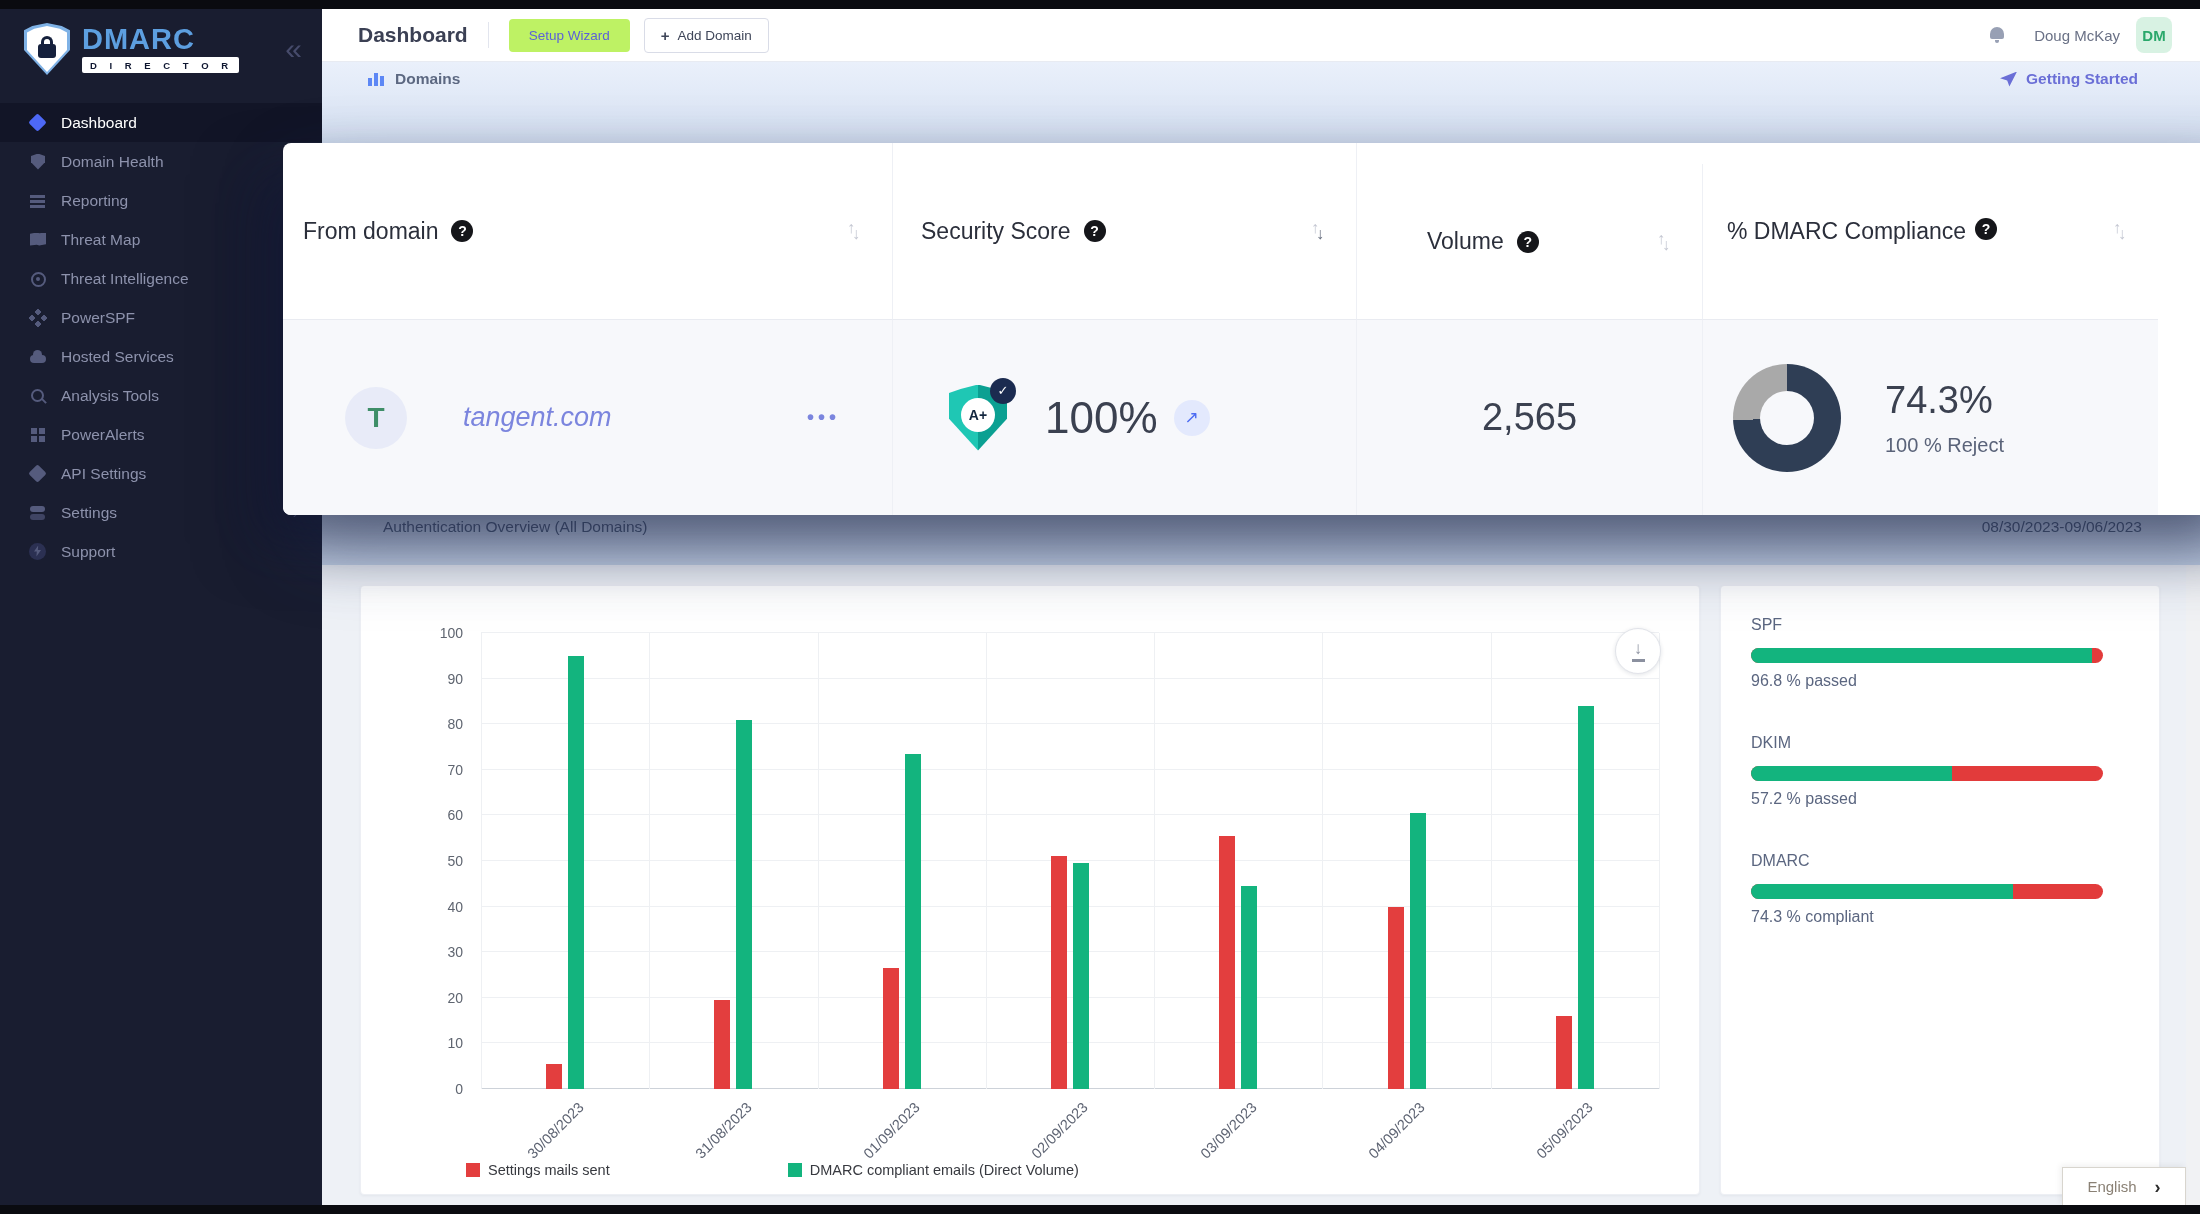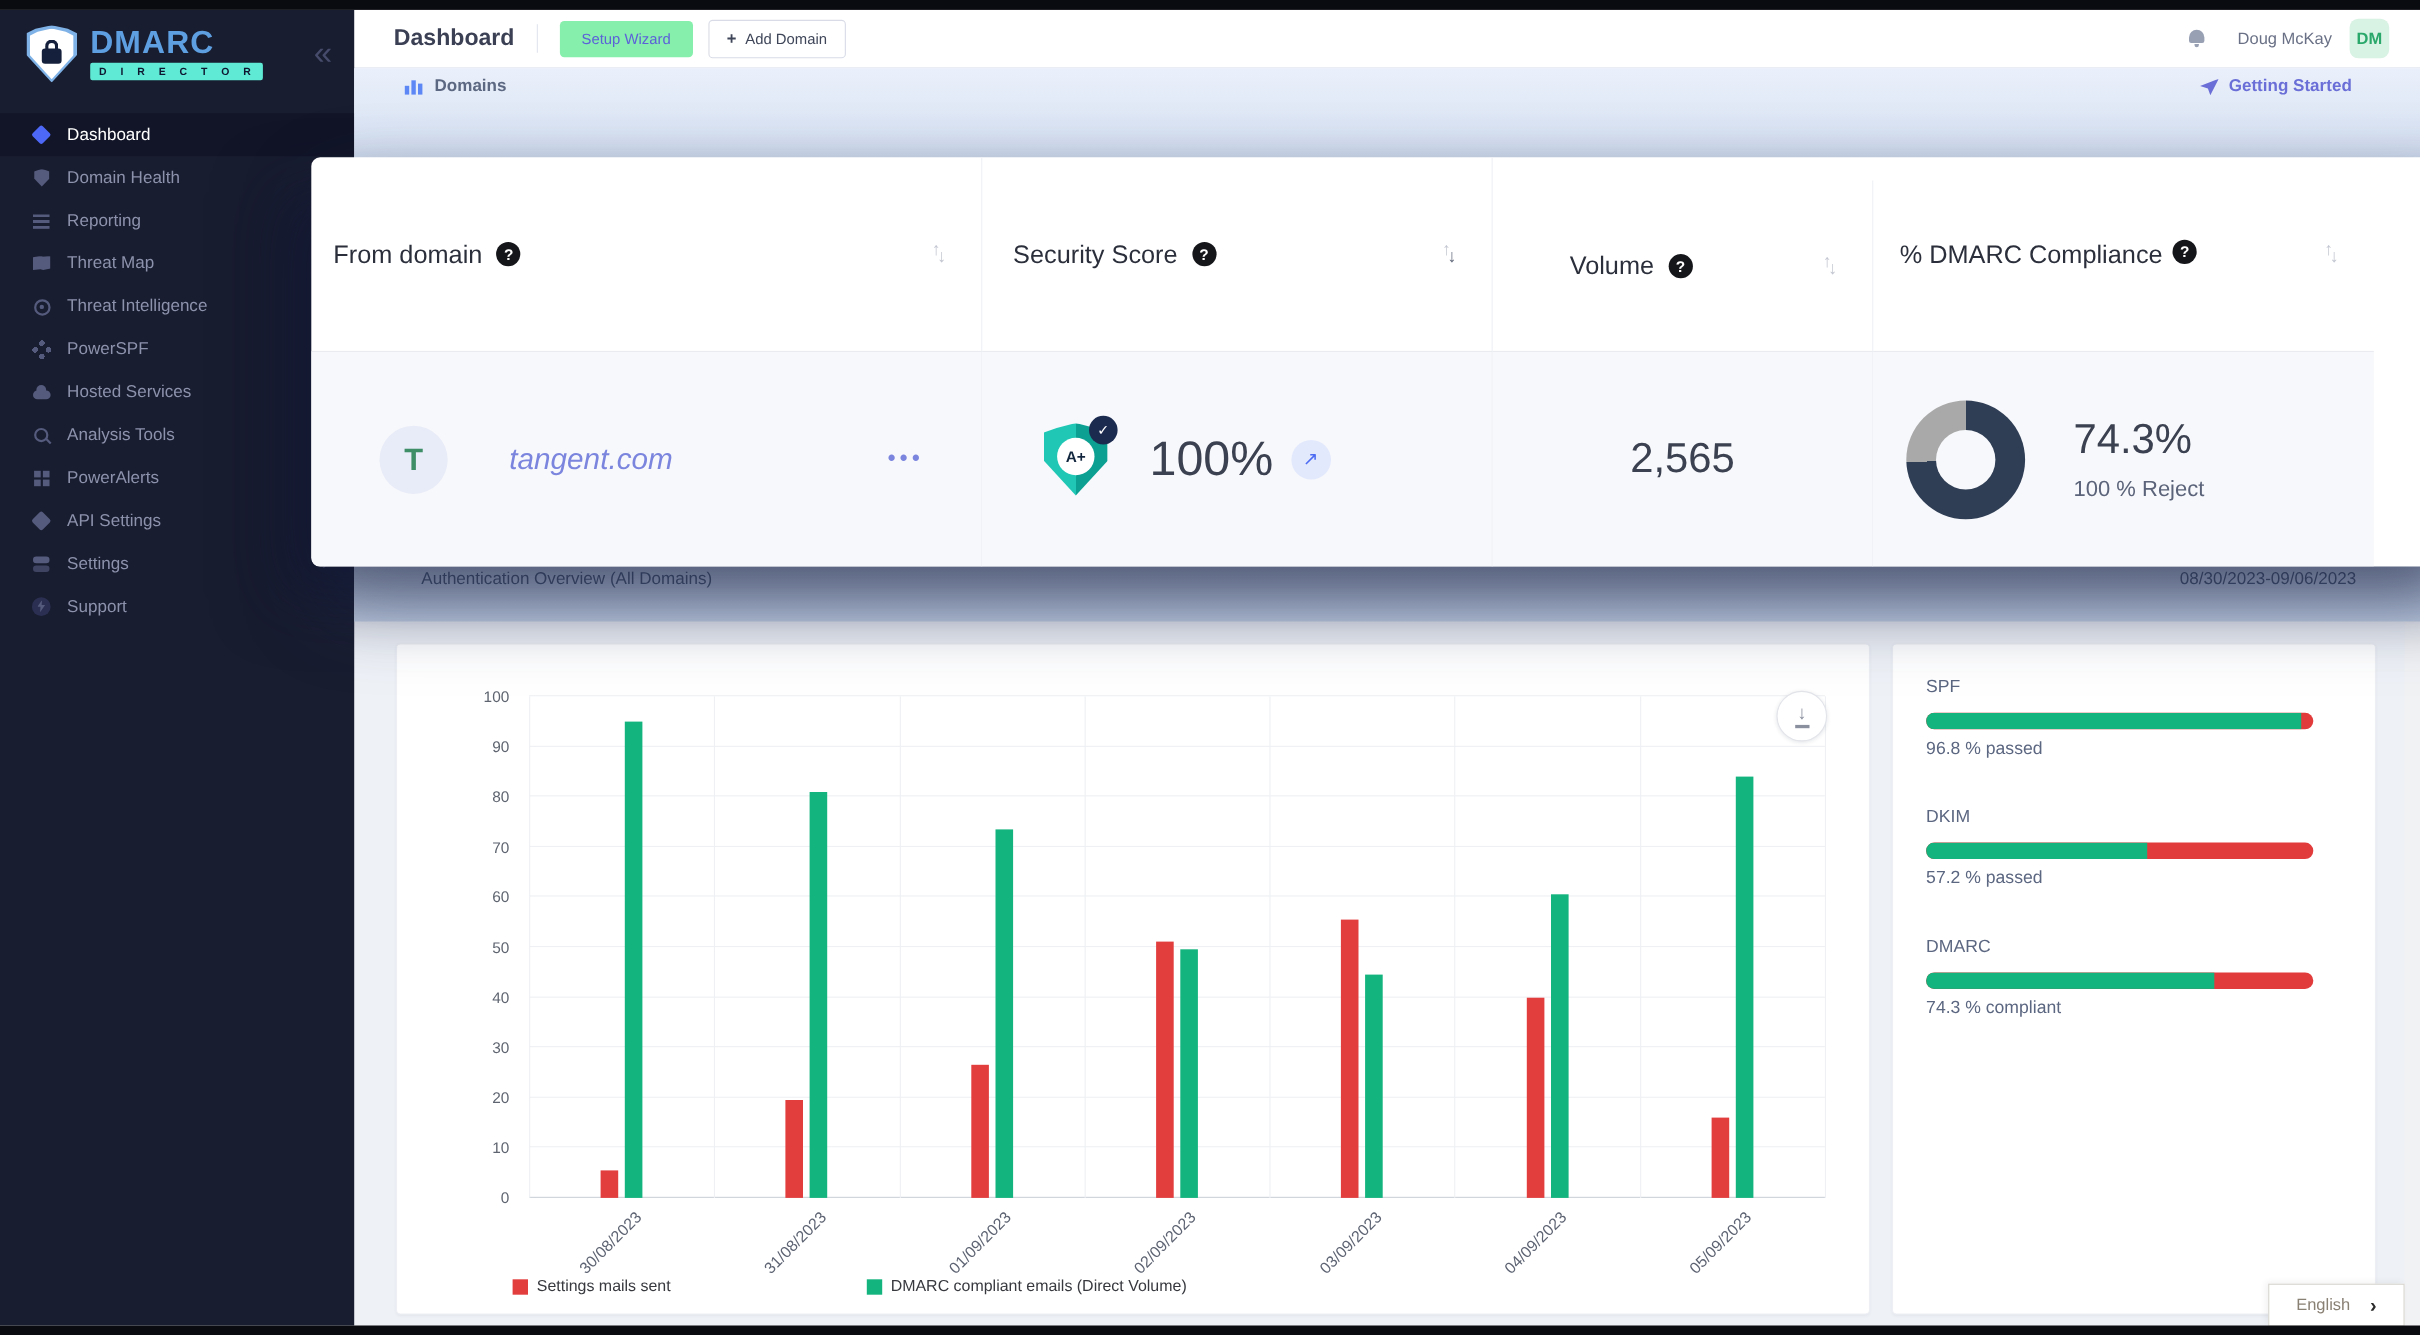--- a/index.html
+++ b/index.html
@@ -13,21 +13,21 @@
   
   .sidebar{position:absolute;left:0;top:9px;width:322px;height:1196px;background:#191d30;z-index:10;}
   .logo-row{height:80px;display:flex;align-items:center;padding:0 20px 0 24px;gap:12px;}
   .logo-shield{position:relative;width:46px;height:52px;flex:0 0 46px;}
   .ls-outer{position:absolute;inset:0;background:#7fb2e6;clip-path:polygon(50% 0,82% 6%,100% 14%,100% 52%,50% 100%,0 52%,0 14%,18% 6%);}
   .ls-inner{position:absolute;inset:3px;background:#fff;clip-path:polygon(50% 0,82% 6%,100% 14%,100% 52%,50% 100%,0 52%,0 14%,18% 6%);}
   .ls-lock{position:absolute;left:50%;top:54%;transform:translate(-50%,-50%);width:18px;height:14px;background:#15203c;border-radius:3px;}
   .ls-lock::before{content:"";position:absolute;left:3px;top:-8px;width:12px;height:12px;border:3px solid #15203c;border-bottom:none;border-radius:7px 7px 0 0;box-sizing:border-box;}
   .logo-text{display:flex;flex-direction:column;}
   .logo-brand{font-size:29px;font-weight:800;color:#5d9fe0;letter-spacing:1px;line-height:1;}
-  .logo-sub{margin-top:3px;background:#5eead4;color:#0e1630;font-size:9.5px;font-weight:700;letter-spacing:5px;padding:3px 6px 2px 8px;border-radius:2px;white-space:nowrap;}
+  .logo-sub{margin-top:3px;background:#ffffff;color:#0e1630;font-size:9.5px;font-weight:700;letter-spacing:5px;padding:3px 6px 2px 8px;border-radius:2px;white-space:nowrap;}
   .collapse{margin-left:auto;color:#464b6b;font-size:30px;line-height:1;cursor:pointer;}
   .menu{margin-top:14px;display:flex;flex-direction:column;}
   .menu-item{display:flex;align-items:center;gap:13px;height:39px;padding:0 24px 0 28px;color:#8d92ac;font-size:15.5px;cursor:pointer;}
   .menu-item.active{background:#121527;color:#ffffff;}
   .mi-chev{margin-left:auto;color:#4b5070;font-size:16px;}
   
   .ic{width:20px;height:20px;flex:0 0 20px;position:relative;display:inline-block;}
   .ic::before,.ic::after{content:"";position:absolute;}
   .ic-layers::before{left:3px;top:3px;width:13px;height:13px;background:#4d68f6;transform:rotate(45deg);border-radius:2px;}
   .menu-item:not(.active) .ic-layers::before{background:#555b7d;}
@@ -53,21 +53,21 @@
   .ic-layers2::before{left:3px;top:3px;width:13px;height:13px;background:#555b7d;transform:rotate(45deg);border-radius:2px;}
   .ic-toggles::before{left:2px;top:3px;width:15px;height:6px;background:#555b7d;border-radius:3px;}
   .ic-toggles::after{left:2px;bottom:3px;width:15px;height:6px;background:#3f4463;border-radius:3px;}
   .ic-bolt::before{left:1px;top:1px;width:17px;height:17px;background:#2b3052;border-radius:50%;}
   .ic-bolt::after{left:6px;top:4px;width:7px;height:11px;background:#555b7d;clip-path:polygon(60% 0,0 55%,40% 55%,35% 100%,100% 40%,55% 40%);}
 
   
   .topbar{position:absolute;left:322px;top:9px;width:1878px;height:53px;background:#fff;border-bottom:1px solid #e8ebf2;display:flex;align-items:center;z-index:5;}
   .page-title{font-size:21px;font-weight:600;color:#3b4054;margin-left:36px;}
   .tb-div{width:1px;height:26px;background:#e2e5ee;margin:0 20px;}
-  .btn-wizard{background:#86efac;color:#5c61d8;font-size:13.5px;border:none;border-radius:4px;padding:9px 20px;cursor:pointer;}
+  .btn-wizard{background:#bef264;color:#5c61d8;font-size:13.5px;border:none;border-radius:4px;padding:9px 20px;cursor:pointer;}
   .btn-add{margin-left:14px;background:#fff;color:#3f4659;font-size:13.5px;border:1px solid #d9dce7;border-radius:4px;padding:8px 16px;cursor:pointer;display:flex;align-items:center;gap:8px;}
   .btn-add .plus{font-weight:700;font-size:15px;}
   .tb-spacer{flex:1;}
   .bell{position:relative;width:18px;height:18px;margin-right:28px;cursor:pointer;}
   .bell::before{content:"";position:absolute;left:2px;top:1px;width:14px;height:12px;background:#98a0b4;border-radius:7px 7px 2px 2px;}
   .bell::after{content:"";position:absolute;left:7px;top:14px;width:4px;height:3px;background:#98a0b4;border-radius:0 0 3px 3px;}
   .user-name{font-size:15px;color:#6a7186;margin-right:16px;}
   .user-avatar{width:36px;height:36px;border-radius:8px;background:#d8f2e3;color:#2aa86b;font-weight:700;font-size:15px;display:flex;align-items:center;justify-content:center;margin-right:28px;cursor:pointer;}
 
   

